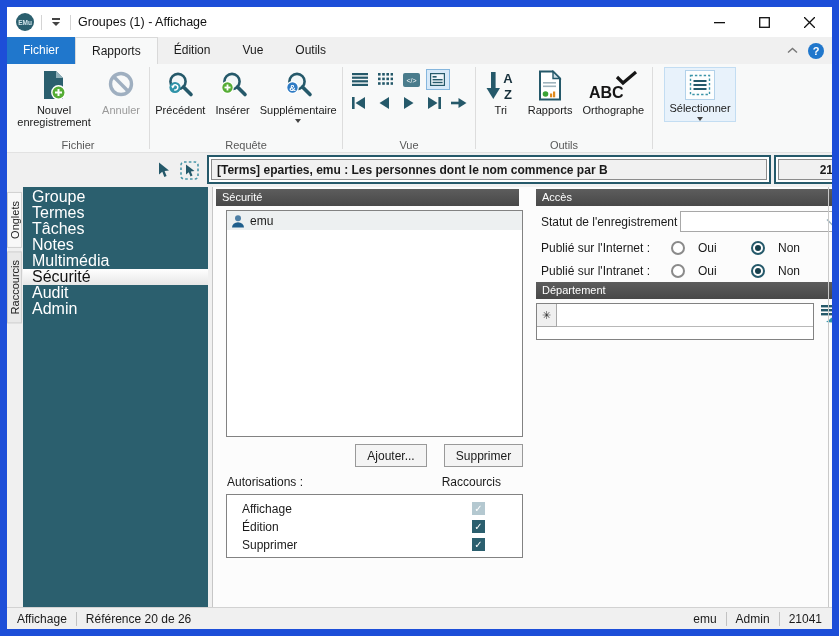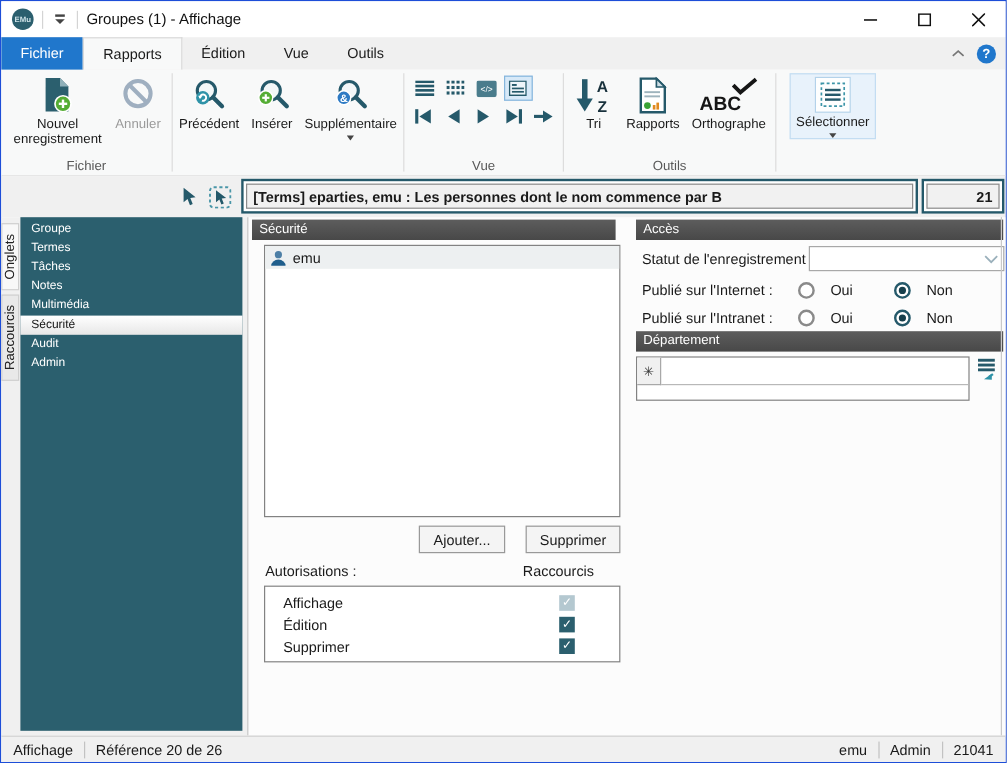--- a/index.html
+++ b/index.html
@@ -1,19 +1,19 @@
 <!DOCTYPE html>
 <html><head>
 <meta charset="utf-8">
 <style>
   * { margin:0; padding:0; box-sizing:border-box; }
   html,body { background:#9a9a9a; }
   body { font-family:"Liberation Sans", sans-serif; }
   .window { position:relative; width:839px; height:636px; background:#fff;
-            border:1px solid #1d4ed8; overflow:hidden; color:#1a1a1a; font-size:12px; }
+            border:7px solid #1d4ed8; overflow:hidden; color:#1a1a1a; font-size:12px; }
 
   
   .titlebar { height:30px; background:#fff; display:flex; align-items:center; padding-left:9px; }
   .logo { width:18px; height:18px; border-radius:50%; background:#2B5F6E; color:#cfe3e8;
           font-size:6.5px; font-weight:bold; display:flex; align-items:center; justify-content:center; }
   .tb-sep { width:1px; height:15px; background:#d4d4d4; margin:0 7px; }
   .qat { display:flex; flex-direction:column; align-items:center; width:14px; cursor:default; }
   .qat .bar { width:8px; height:1.5px; background:#444; margin-bottom:2px; }
   .qat .tri { width:0; height:0; border-left:4px solid transparent; border-right:4px solid transparent; border-top:4px solid #444; }
   .title-text { font-size:12.5px; color:#111; }
@@ -61,21 +61,21 @@
   .qcount { position:absolute; left:767px; top:2px; width:69px; height:29px; border:2px solid #25596a; background:#fff; padding:2px; }
   .qcount .qfield { justify-content:flex-end; }
 
   
   .body { position:absolute; top:180px; left:0; right:0; bottom:22px; background:#f0f0f0; }
   .vtabs { position:absolute; left:0; top:5px; width:16px; }
   .vtab { writing-mode:vertical-rl; transform:rotate(180deg); width:15px; background:#e9e9e9;
           border:1px solid #cfcfcf; color:#222; font-size:11px; padding:8px 1px; text-align:center; margin-bottom:3px; }
   .vtab.active { background:#f8f8f8; }
   .sidebar { position:absolute; left:16px; top:0; width:185px; height:428px; background:#2B5F6E; padding-top:2px; }
-  .side-item { height:16px; line-height:16px; color:#fff; padding-left:9px; font-size:10px; white-space:nowrap; }
+  .side-item { height:16px; line-height:16px; color:#fff; padding-left:9px; font-size:16px; white-space:nowrap; }
   .side-item.selected { background:linear-gradient(#ffffff,#e7e7e7); color:#111; }
 
   .main { position:absolute; left:205px; top:0; right:0; bottom:0; background:#fcfcfc; border-left:1px solid #c6c6c6; }
   .main::after { content:""; position:absolute; right:3px; top:0; bottom:0; width:1px; background:#c9c9c9; }
   .phdr { position:absolute; height:17px; background:linear-gradient(#5d5d5d,#484848); color:#fff;
           font-size:11px; line-height:17px; padding-left:6px; }
   .sec-hdr { left:3px; top:2px; width:303px; }
   .acc-hdr { left:323px; top:2px; width:306px; }
   .dep-hdr { left:323px; top:95px; width:306px; }
 
@@ -230,20 +230,21 @@
             <circle cx="14" cy="11.5" r="7.6" fill="#f2f7f8" stroke="#25596a" stroke-width="2.6"></circle>
             <line x1="19.5" y1="17" x2="27" y2="24.5" stroke="#25596a" stroke-width="3.6" stroke-linecap="round"></line>
             <circle cx="9.5" cy="17.5" r="5.8" fill="#2E7BC4" stroke="#fff" stroke-width="1.2"></circle>
             <text x="9.5" y="21" text-anchor="middle" font-size="9" font-weight="bold" fill="#fff" font-family="Liberation Sans, sans-serif">&amp;</text>
           </svg>
             </div>
           <span>Supplémentaire</span>
           <div class="caret"></div>
         </div>
       </div>
+      <div class="rgroup-caption">Requête</div>
     </div>
     <div class="rsep"></div>
 
     <div class="rgroup" style="width:132px">
       <div class="rgroup-items">
         <div class="vue-rows">
           <div class="vrow">
             <div class="vtoggle">
               <svg width="16" height="13">
                 <rect y="0" width="16" height="2.2" fill="#25596a"></rect>

